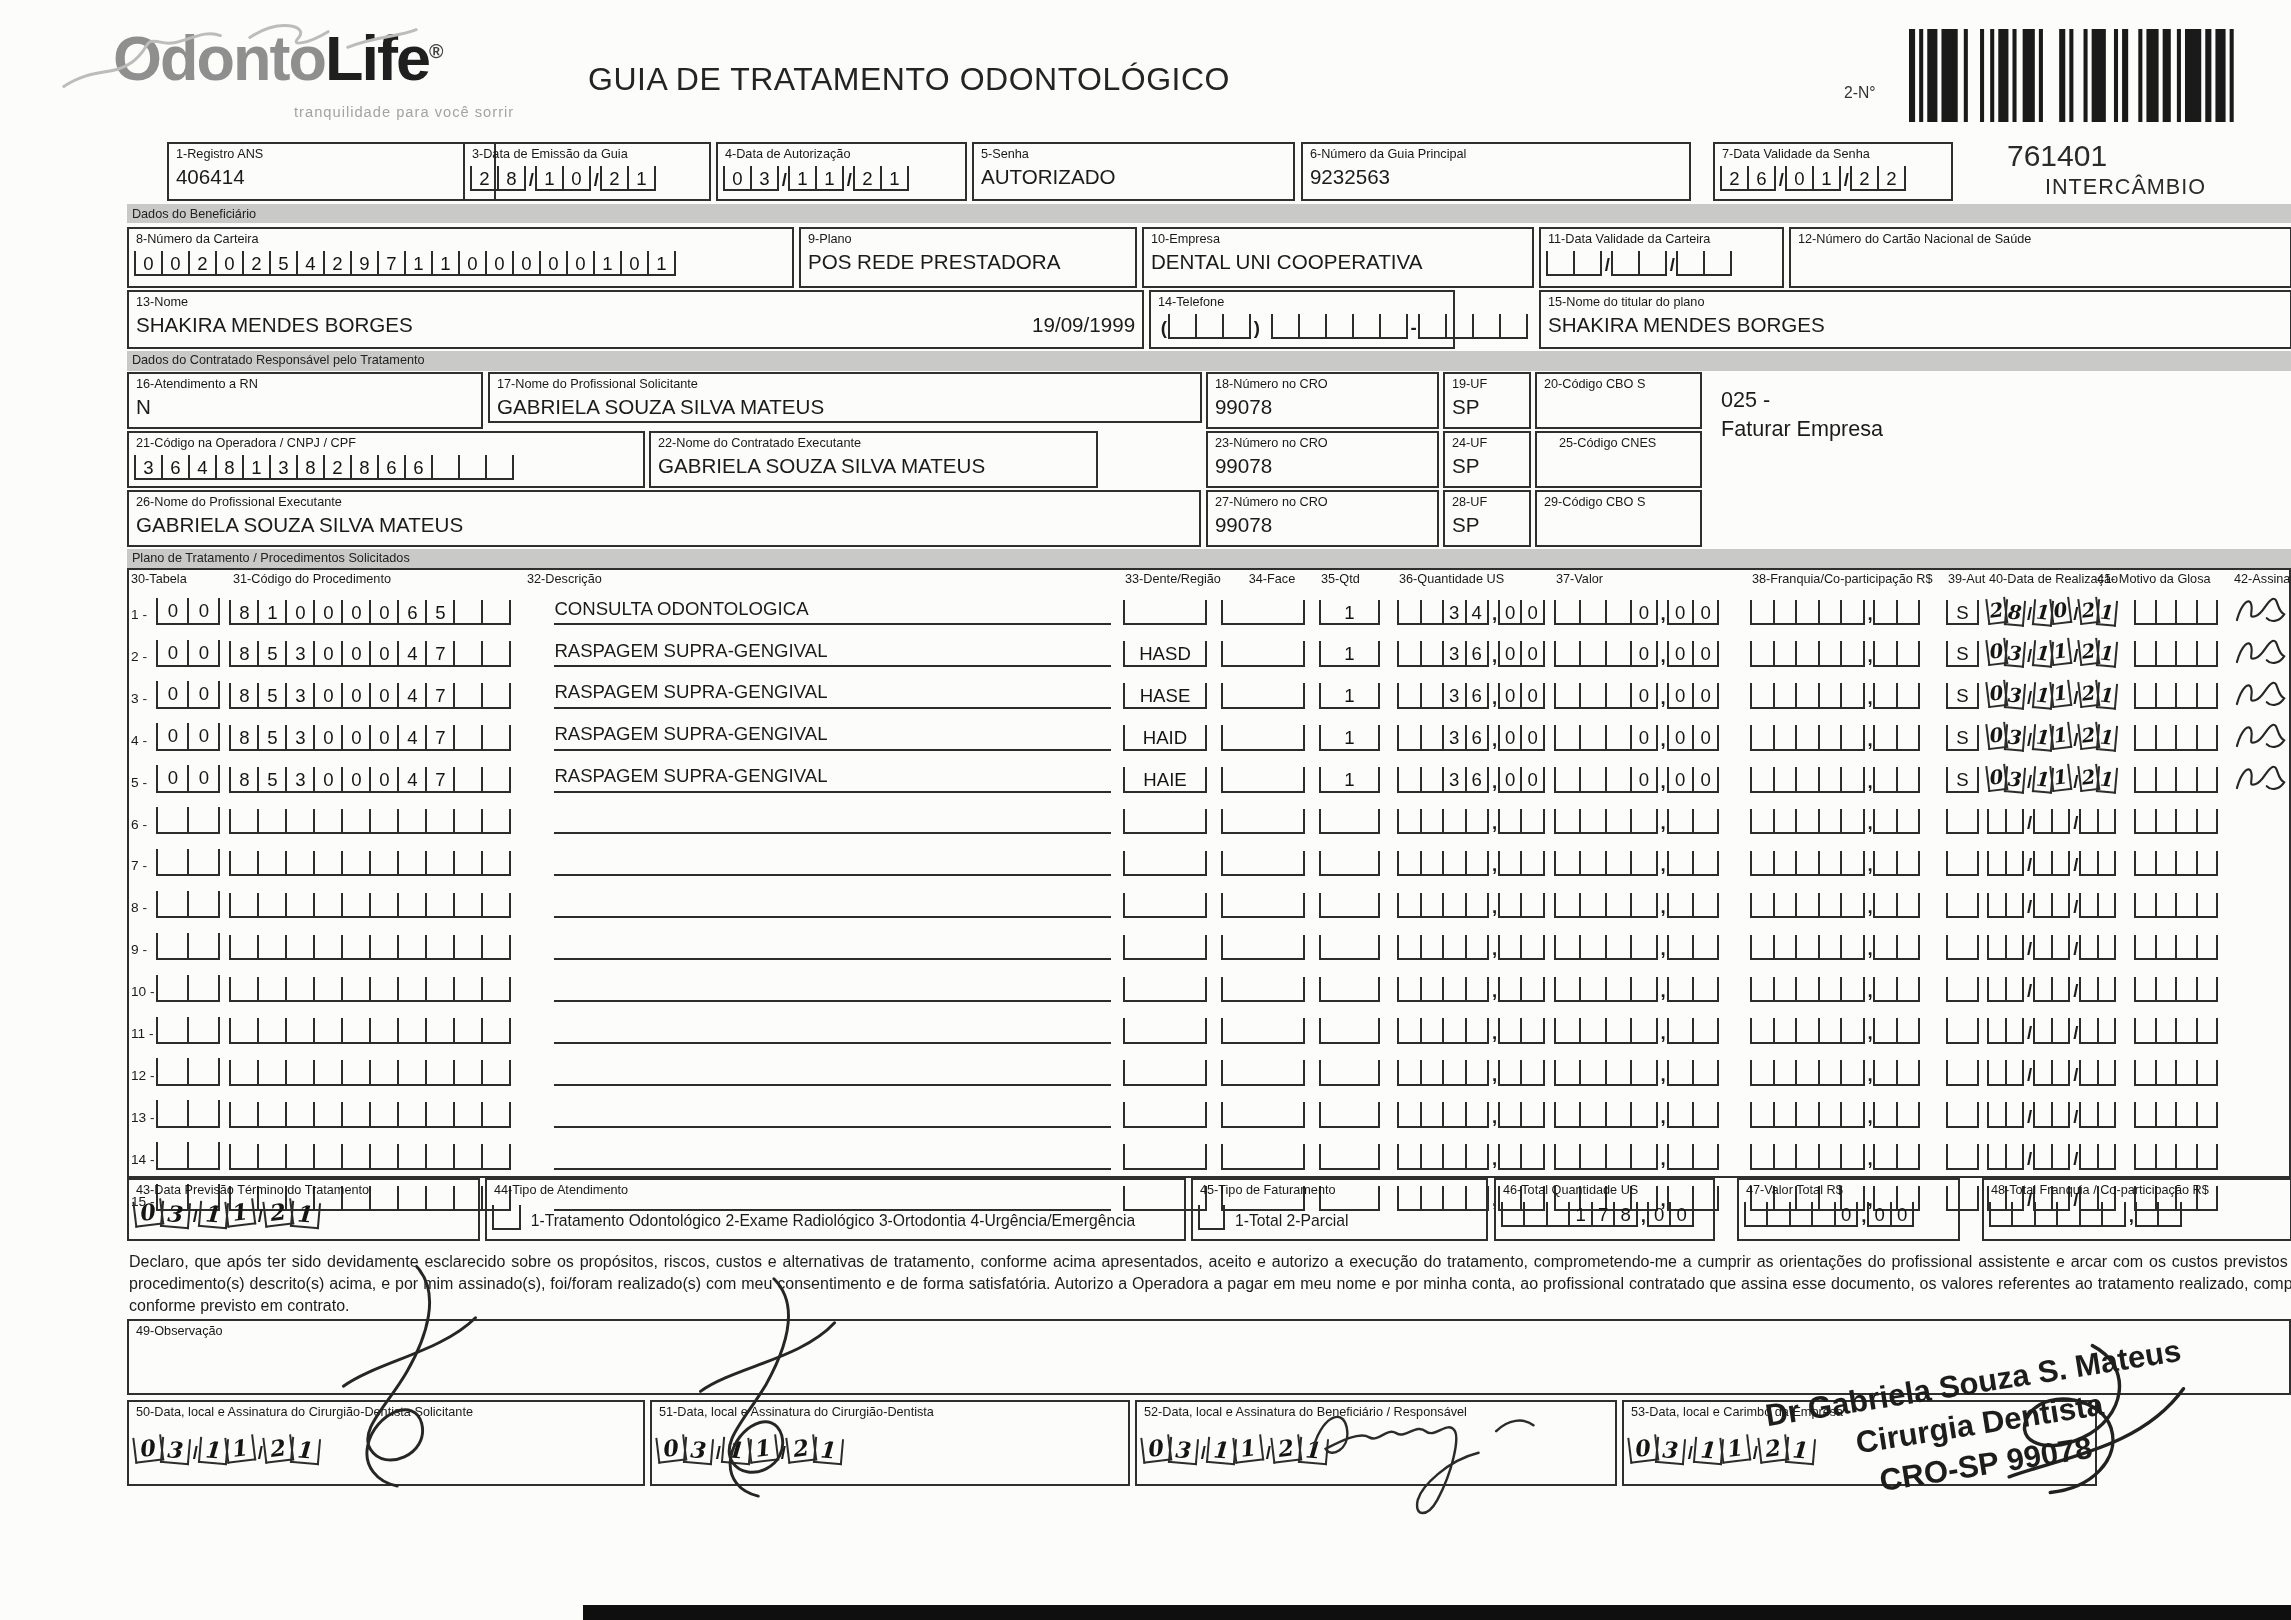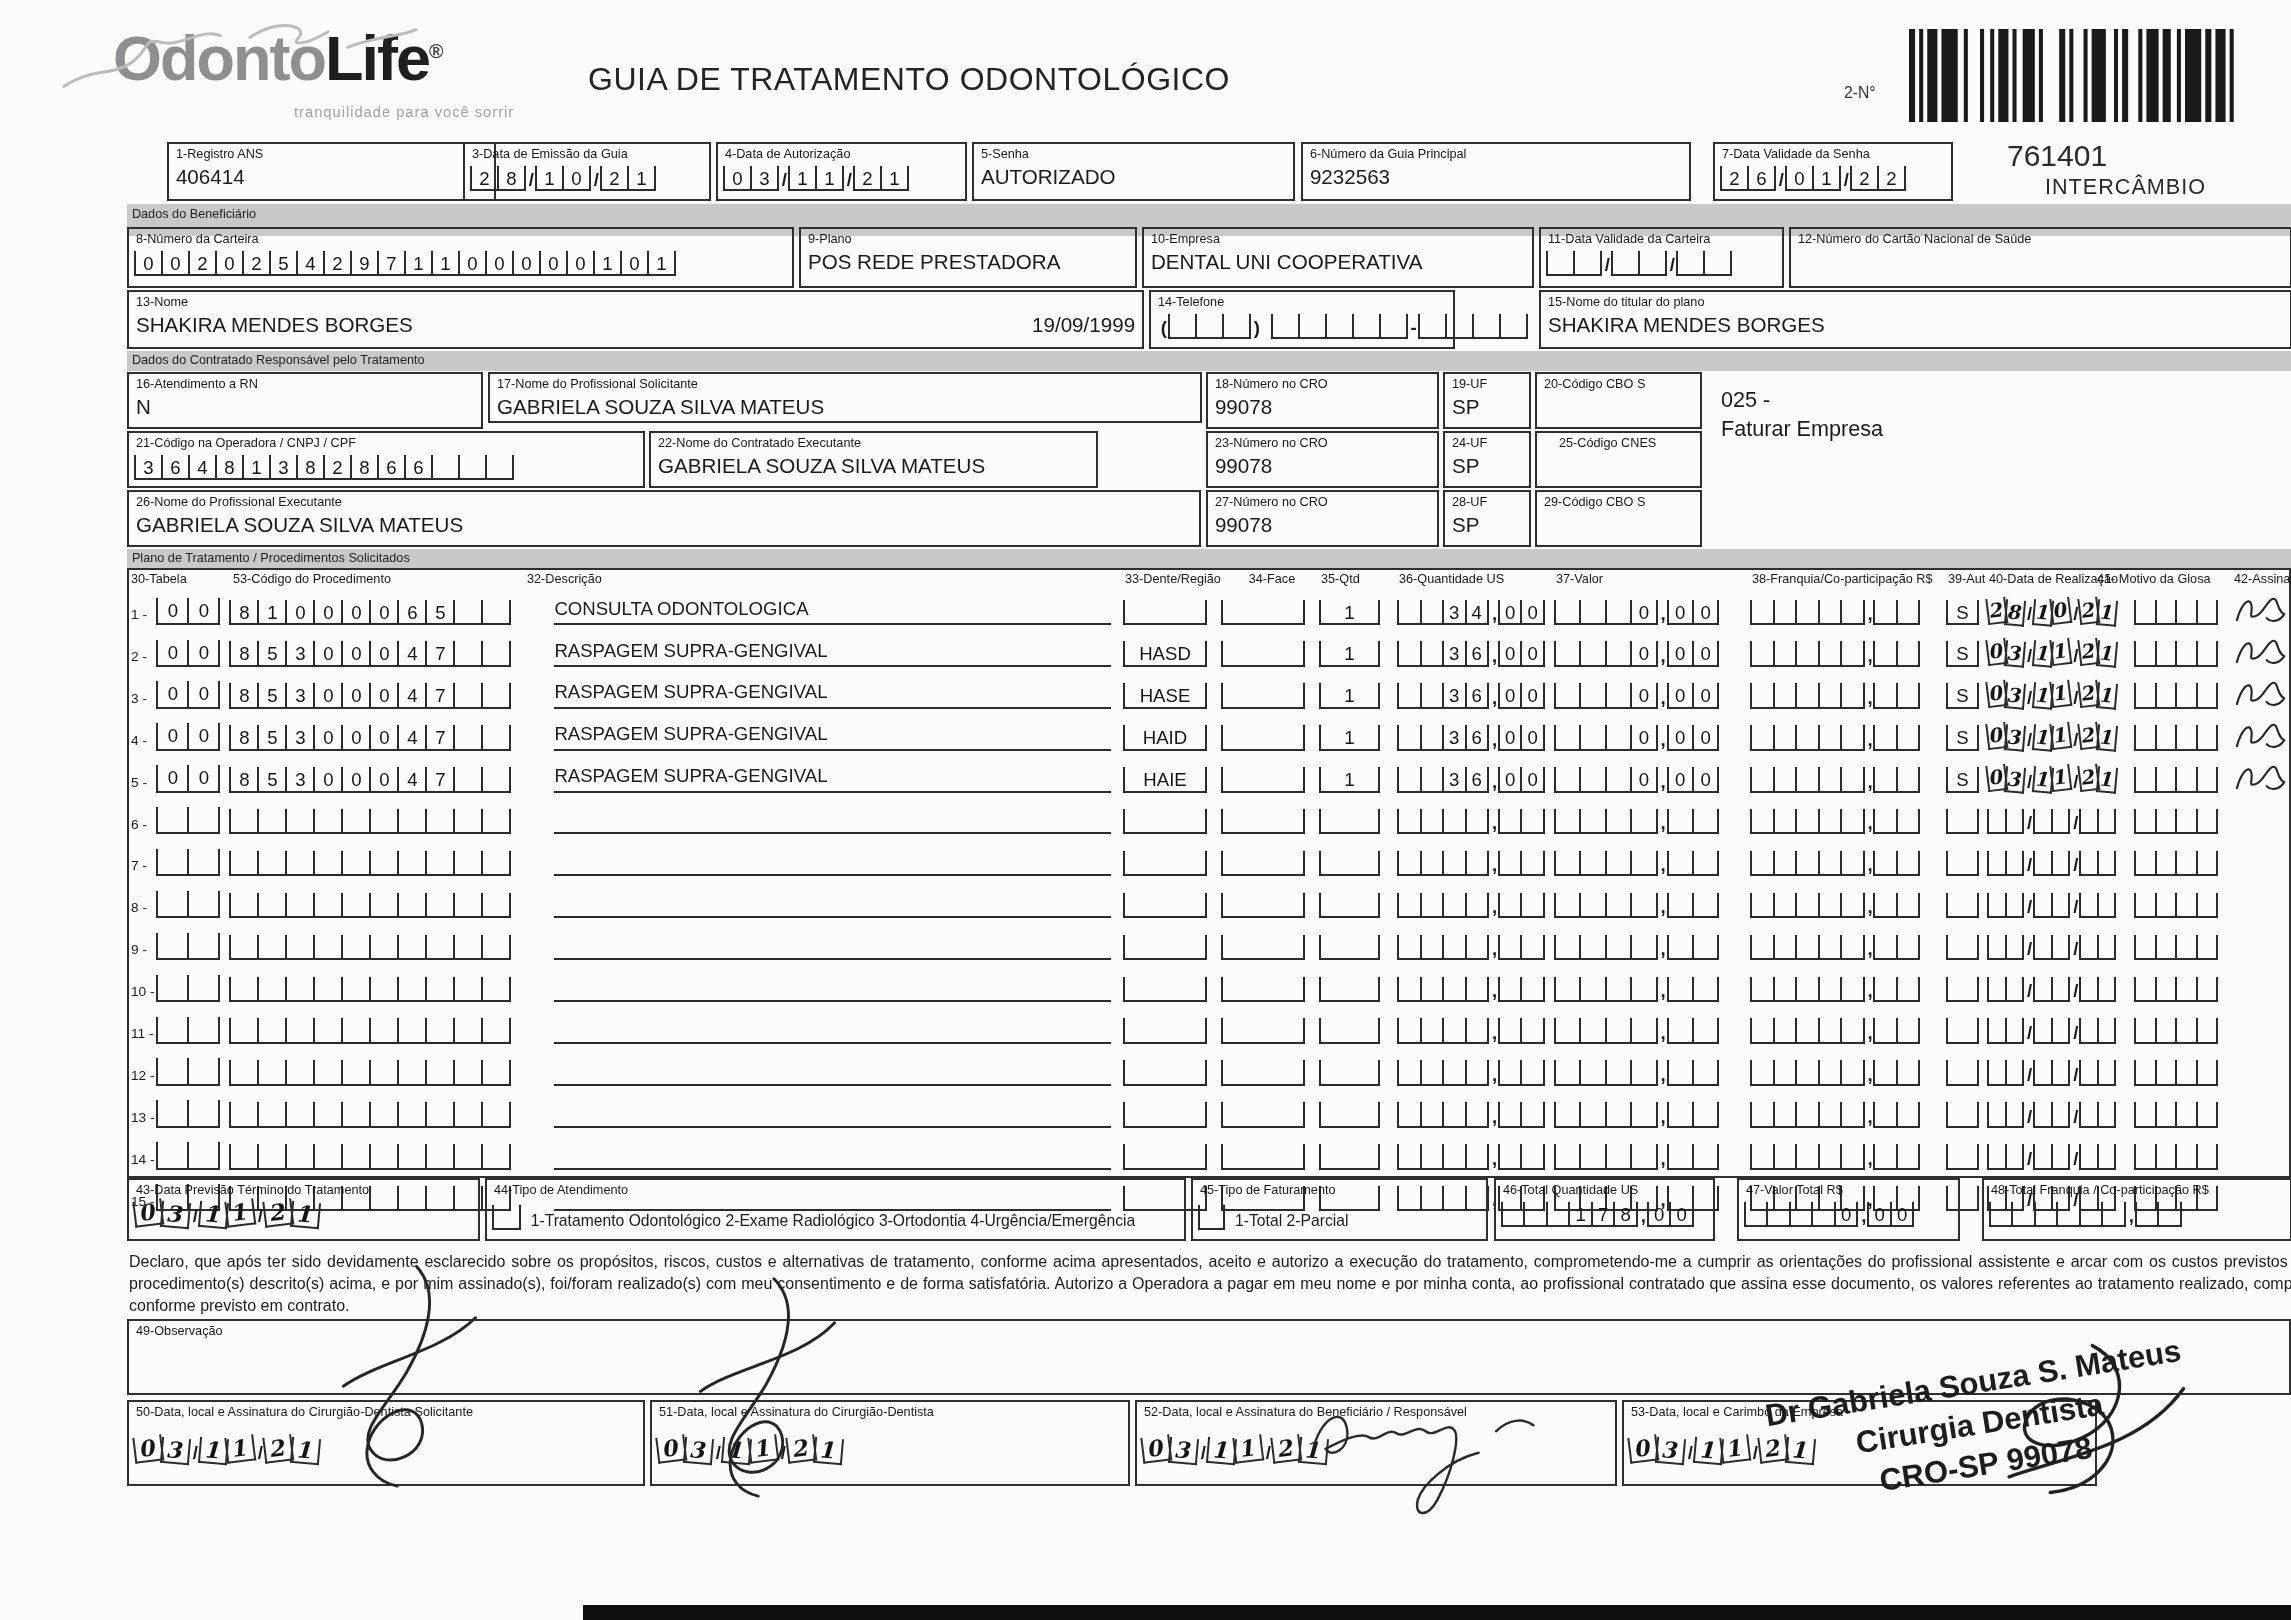--- a/index.html
+++ b/index.html
@@ -11,21 +11,21 @@
   .tagline{position:absolute;left:294px;top:104px;font-size:14.7px;color:#a3a3a3;letter-spacing:1px;}
   .title{position:absolute;left:588px;top:61px;font-size:32px;font-weight:500;letter-spacing:0.5px;color:#242424;}
   .bclabel{position:absolute;left:1844px;top:84px;font-size:15.7px;color:#333;}
   .barcode{position:absolute;left:1909px;top:29px;}
   .gnum{position:absolute;left:2007px;top:139px;font-size:30px;color:#2a2a2a;}
   .gtype{position:absolute;left:2045px;top:174px;font-size:21.6px;letter-spacing:1px;color:#2a2a2a;}
   
   .box{position:absolute;border:2px solid #2f2f2f;box-sizing:border-box;padding:2.9px 6.9px;background:transparent;}
   .lbl{font-size:12.7px;color:#181818;white-space:nowrap;}
   .val{font-size:20.6px;margin-top:3.9px;white-space:nowrap;}
-  .secbar{position:absolute;left:127px;width:2164px;height:32px;background:#c9c9c7;font-size:12.7px;
+  .secbar{position:absolute;left:127px;width:2164px;height:19px;background:#c9c9c7;font-size:12.7px;
           line-height:21.6px;padding-left:4.9px;box-sizing:border-box;color:#222;}
   
   .comb{display:inline-flex;align-items:flex-end;margin-top:4.9px;}
   .cc{display:inline-block;box-sizing:border-box;width:29px;height:25.5px;margin-left:-2px;
       border-left:2px solid #2c2c2c;border-right:2px solid #2c2c2c;border-bottom:2px solid #2c2c2c;
       text-align:center;font-size:18.6px;line-height:25.5px;color:#151515;}
   .cs{display:inline-block;margin:0 2.9px;font-size:18.6px;font-weight:bold;}
   .cg{display:inline-block;width:9.8px;}
   .hand .cc,.handtxt{font-family:"DejaVu Serif",serif;font-style:italic;font-weight:bold;font-size:22.5px;}
   .hand .cc:nth-child(odd){transform:rotate(-7deg) translateY(-2px);}
@@ -314,21 +314,21 @@
   <div class="box" style="left:1535px;top:490px;width:167px;height:57px;">
     <div class="lbl">29-Código CBO S</div>
   </div>
 
   <div class="secbar" style="top:549px;height:19.6px;line-height:19.6px;">Plano de Tratamento / Procedimentos Solicitados</div>
 
   <div class="tablebox">
     <div class="thead">
       <span class="c-num"></span>
       <span class="c-tab" style="margin-left:-27.4px;">30-Tabela</span>
-      <span class="c-cod" style="padding-left:29px;box-sizing:border-box;">53-Código do Procedimento</span>
+      <span class="c-cod" style="padding-left:29px;box-sizing:border-box;">31-Código do Procedimento</span>
       <span class="c-desc">32-Descrição</span>
       <span class="c-dente">33-Dente/Região</span>
       <span class="c-face">34-Face</span>
       <span class="c-qtd">35-Qtd</span>
       <span class="c-us">36-Quantidade US</span>
       <span class="c-val">37-Valor</span>
       <span class="c-fra">38-Franquia/Co-participação R$</span>
       <span class="c-aut">39-Aut</span>
       <span class="c-data">40-Data de Realização</span>
       <span class="c-glosa" style="margin-left:-39px;width:137px;">41- Motivo da Glosa</span>

